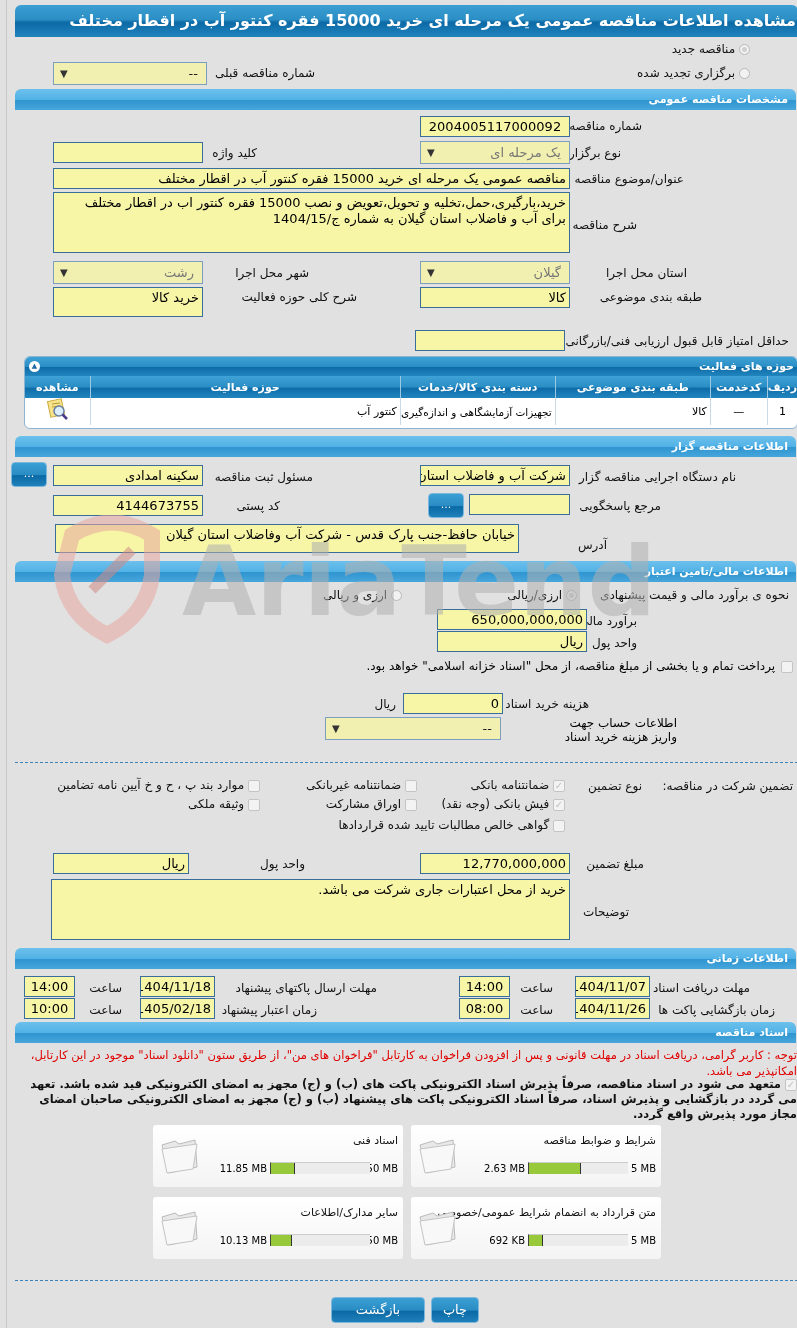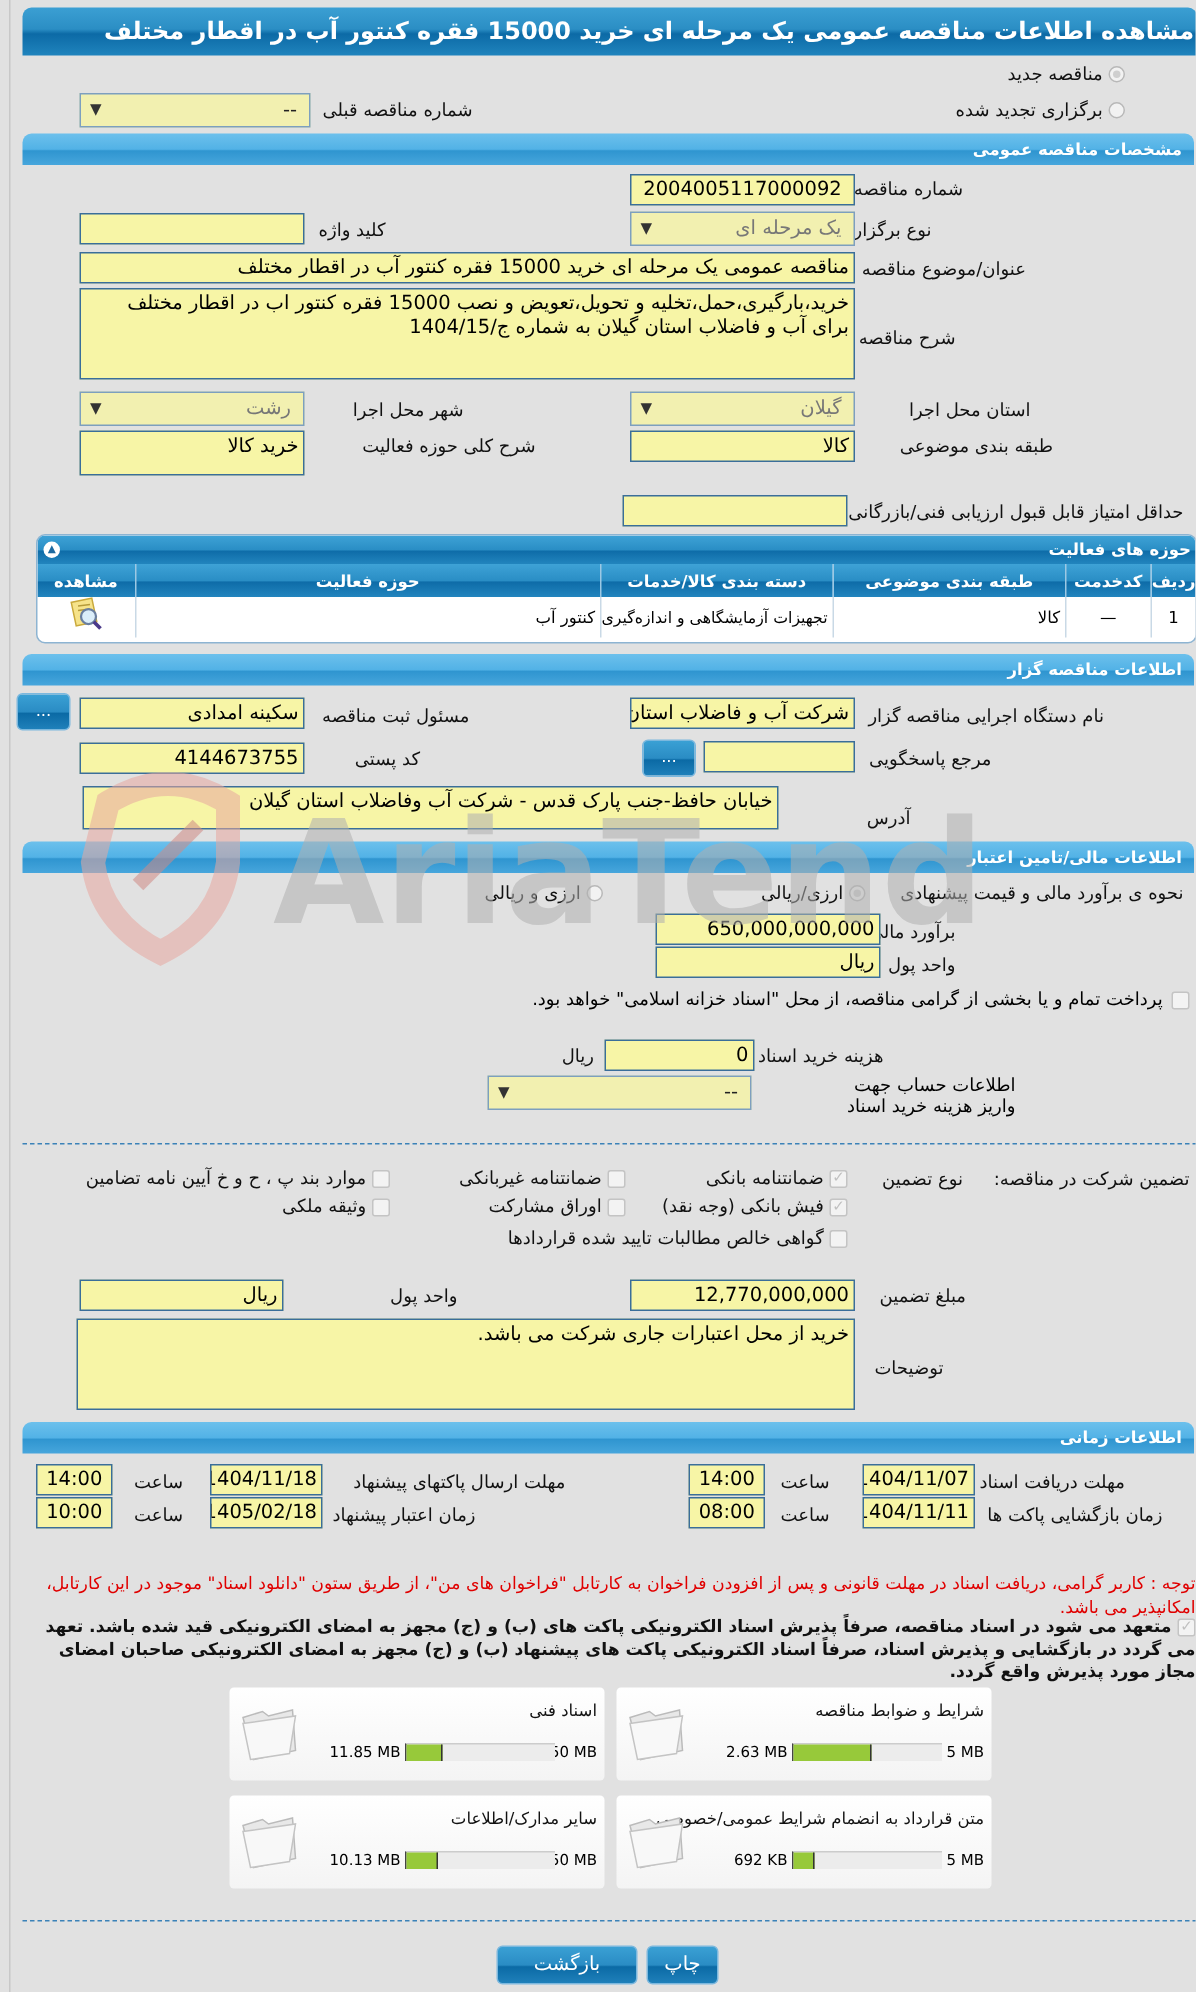--- a/index.html
+++ b/index.html
@@ -236,21 +236,21 @@
     <span>ارزی و ریالی</span>
   </div>
 
   <div class="lbl" style="right:160px; top:614px;">برآورد مالی</div>
   <div class="field" style="left:430px; top:609px; width:150px;">650,000,000,000</div>
   <div class="lbl" style="right:160px; top:636px;">واحد پول</div>
   <div class="field" style="left:430px; top:631px; width:150px;">ریال</div>
 
   <div class="abs" style="right:4px; left:8px; top:658px; font-size:12px; line-height:16px;">
     <span class="chk" style="margin-left:2px;"></span>
-    <span>پرداخت تمام و یا بخشی از گرامی مناقصه، از محل "اسناد خزانه اسلامی" خواهد بود.</span>
+    <span>پرداخت تمام و یا بخشی از مبلغ مناقصه، از محل "اسناد خزانه اسلامی" خواهد بود.</span>
   </div>
 
   <div class="lbl" style="right:208px; top:697px;">هزینه خرید اسناد</div>
   <div class="field" style="left:396px; top:693px; width:100px;">0</div>
   <div class="lbl" style="right:401px; top:697px;">ریال</div>
 
   <div class="abs" style="right:120px; top:716px; width:120px; font-size:12px; line-height:14px;">اطلاعات حساب جهت واریز هزینه خرید اسناد</div>
   <div class="select" style="left:318px; top:717px; width:176px;">
     <span style="color:#222">--</span>
     <span class="chev">▼</span>
@@ -304,29 +304,30 @@
   <div class="field center" style="left:568px; top:976px; width:75px;">1404/11/07</div>
   <div class="lbl" style="right:244px; top:981px;">ساعت</div>
   <div class="field center" style="left:452px; top:976px; width:51px;">14:00</div>
 
   <div class="lbl" style="right:420px; top:981px;">مهلت ارسال پاکتهای پیشنهاد</div>
   <div class="field center" style="left:133px; top:976px; width:75px;">1404/11/18</div>
   <div class="lbl" style="right:675px; top:981px;">ساعت</div>
   <div class="field center" style="left:17px; top:976px; width:51px;">14:00</div>
 
   <div class="lbl" style="right:22px; top:1003px;">زمان بازگشایی پاکت ها</div>
-  <div class="field center" style="left:568px; top:998px; width:75px;">1404/11/11</div>
+  <div class="field center" style="left:568px; top:998px; width:75px;">1404/11/26</div>
   <div class="lbl" style="right:244px; top:1003px;">ساعت</div>
   <div class="field center" style="left:452px; top:998px; width:51px;">08:00</div>
 
   <div class="lbl" style="right:480px; top:1003px;">زمان اعتبار پیشنهاد</div>
   <div class="field center" style="left:133px; top:998px; width:75px;">1405/02/18</div>
   <div class="lbl" style="right:675px; top:1003px;">ساعت</div>
   <div class="field center" style="left:17px; top:998px; width:51px;">10:00</div>
 
+  <div class="sec-bar" style="top:1022px;">اسناد مناقصه</div>
   <div class="red-note">توجه : کاربر گرامی، دریافت اسناد در مهلت قانونی و پس از افزودن فراخوان به کارتابل "فراخوان های من"، از طریق ستون "دانلود اسناد" موجود در این کارتابل، امکانپذیر می باشد.</div>
   <div class="bold-note">
     <span class="chk">✓</span>
     <span>متعهد می شود در اسناد مناقصه، صرفاً پذیرش اسناد الکترونیکی پاکت های (ب) و (ج) مجهز به امضای الکترونیکی قید شده باشد. تعهد می گردد در بازگشایی و پذیرش اسناد، صرفاً اسناد الکترونیکی پاکت های پیشنهاد (ب) و (ج) مجهز به امضای الکترونیکی صاحبان امضای مجاز مورد پذیرش واقع گردد.</span>
   </div>
 
   <div class="doc-card" style="left:404px; top:1125px;">
     <div class="dtitle">شرایط و ضوابط مناقصه</div>
     <div class="dmax">5 MB</div>
     <div class="dbar">

